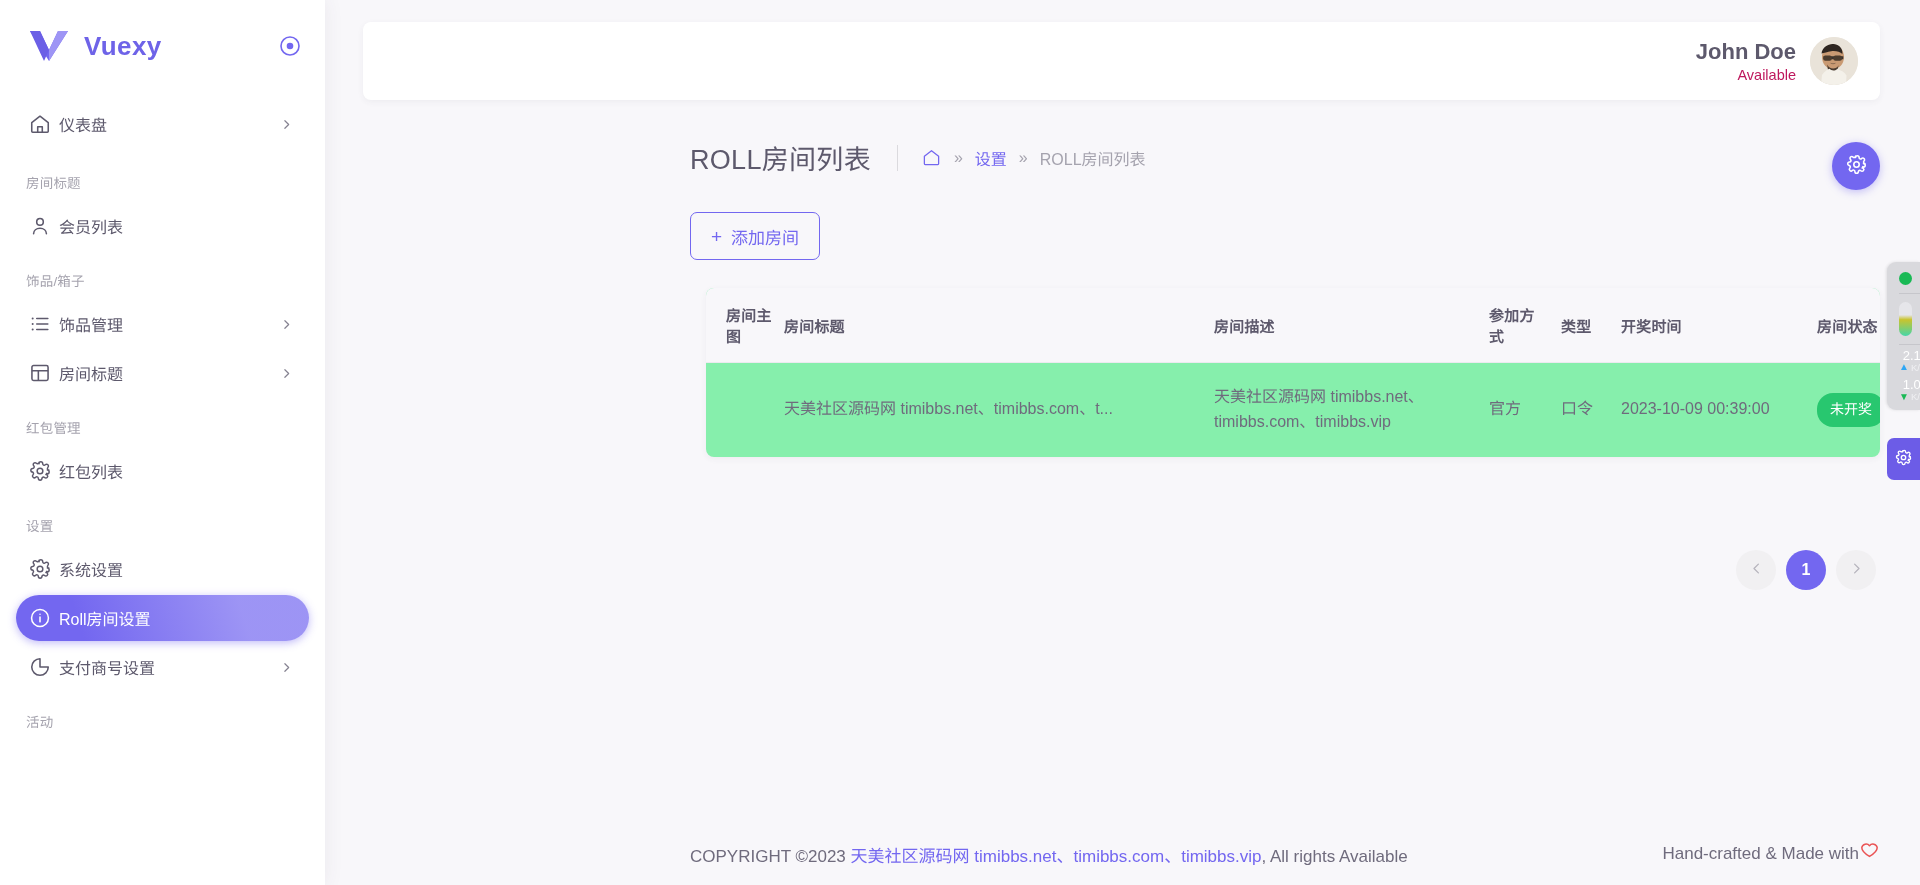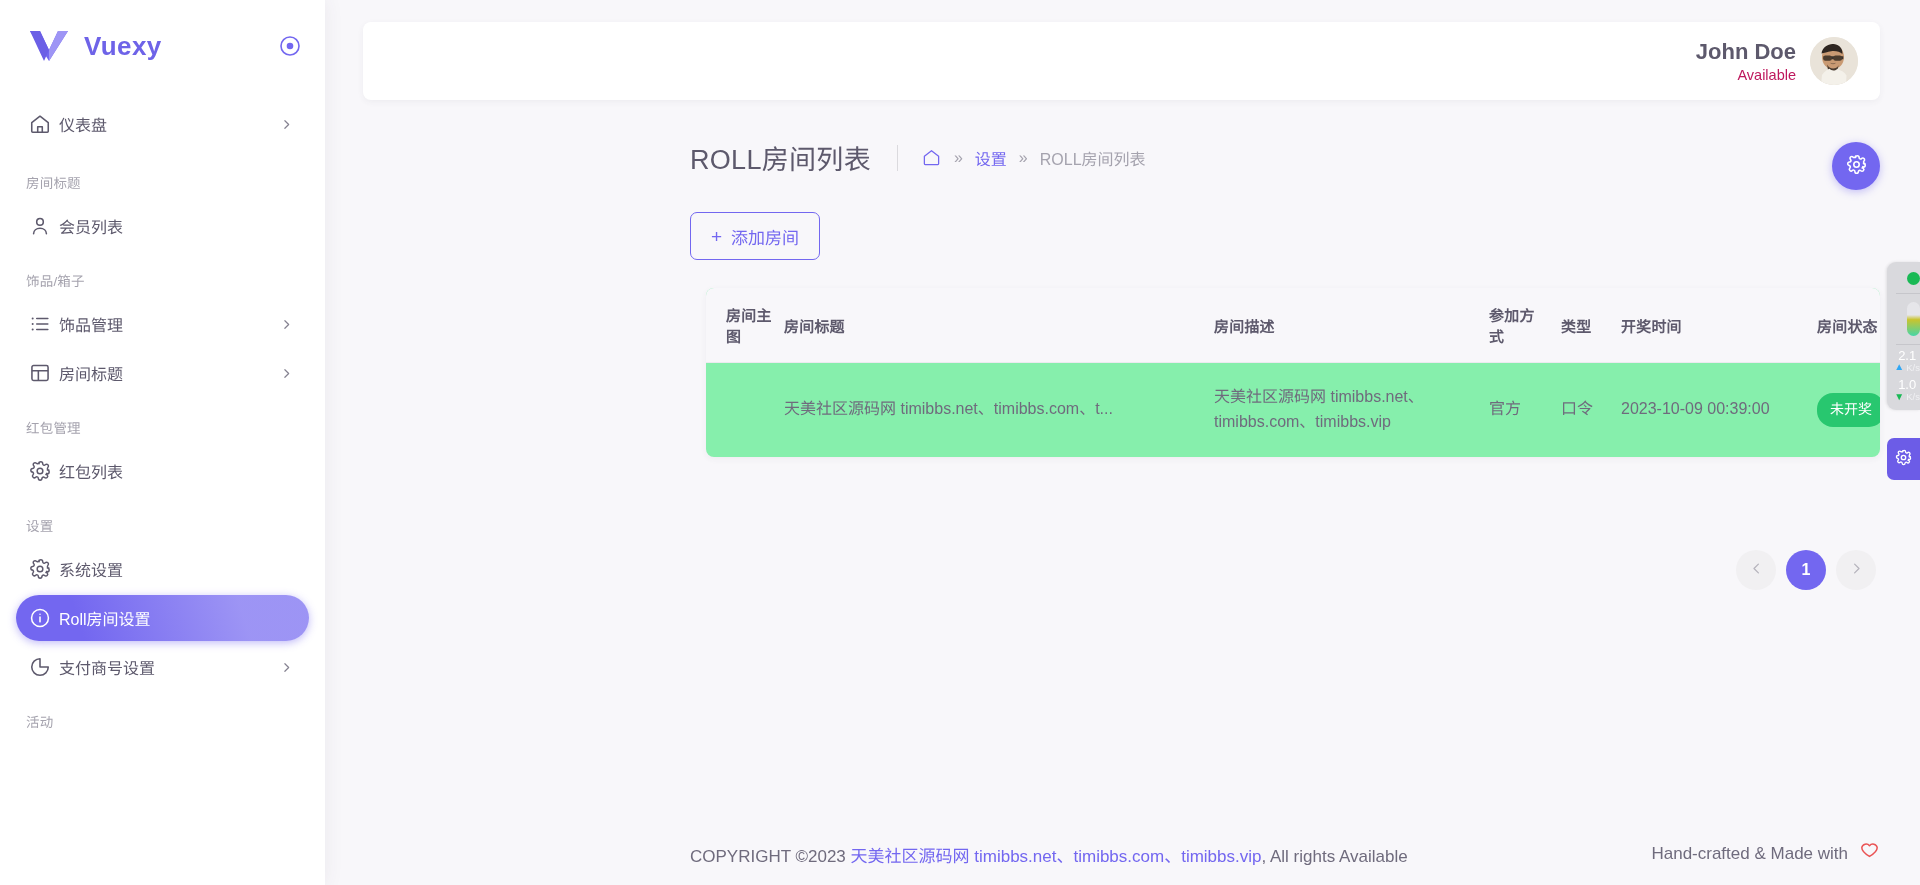--- a/index.html
+++ b/index.html
@@ -224,30 +224,30 @@
   .pg.active { background: #7367f0; color: #fff; font-weight: 600; }
 
   
   .footer {
     position: absolute; left: 365px; right: 40px; bottom: 0;
     height: 62px;
     display: flex; align-items: center; justify-content: space-between;
     font-size: 17px; color: #6f6b7d;
   }
   .footer a { color: #7367f0; text-decoration: none; }
-  .footer-right { display: flex; align-items: center; gap: 11px; }
+  .footer-right { display: flex; align-items: center; }
 
   
   .ext-panel {
     position: absolute; right: 0; top: 262px;
     width: 33px;
     background: #d9d9dd;
     border-radius: 9px 0 0 9px;
-    padding: 8px 0 6px 0;
-    display: flex; flex-direction: column; align-items: flex-end;
+    padding: 8px 0 6px 12px;
+    display: flex; flex-direction: column; align-items: flex-start;
     box-shadow: -1px 0 3px rgba(0,0,0,0.10);
     z-index: 50;
   }
   .ext-dot { width: 13px; height: 13px; border-radius: 50%; background: #19b955; margin: 2px 0 8px; }
   .ext-divider { width: 24px; height: 1px; background: #c6c6cb; }
   .ext-bar {
     width: 13px; height: 34px; border-radius: 7px;
     background: linear-gradient(180deg, #e6e6ea 0%, #e6e6ea 38%, #c9c42e 52%, #45d6a8 100%);
     margin: 8px 0;
   }

